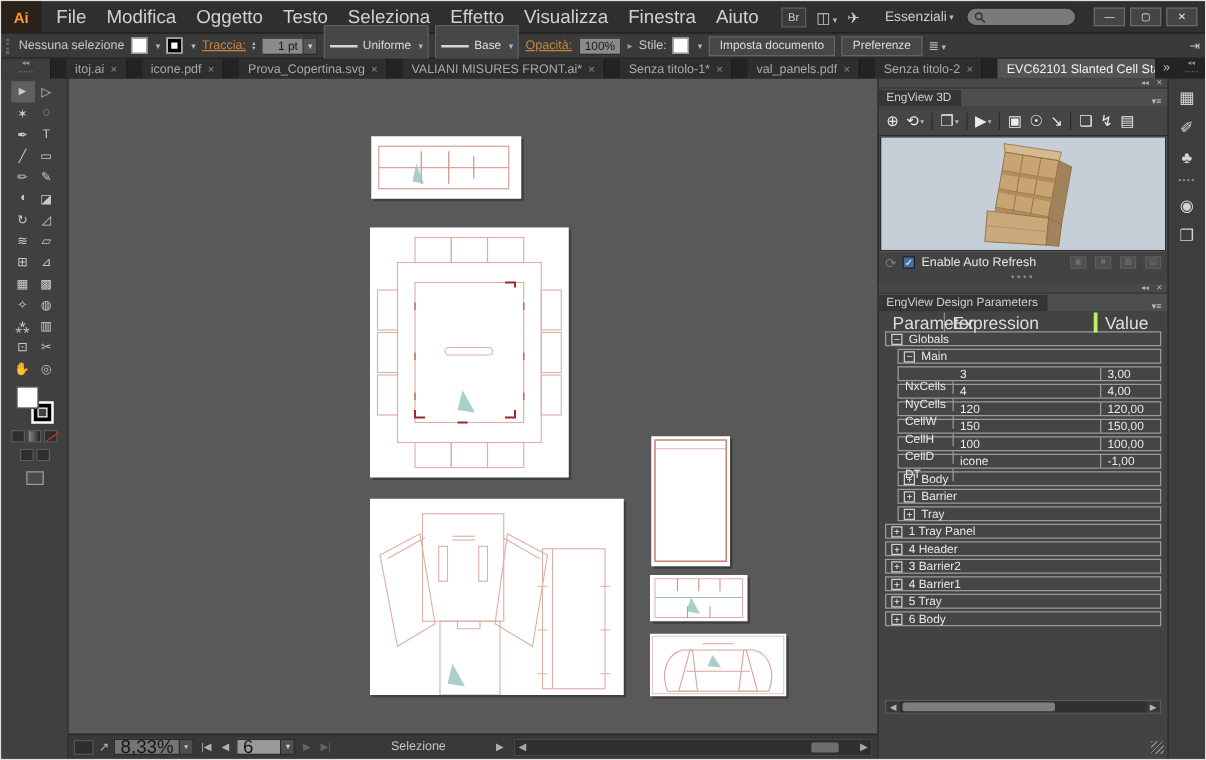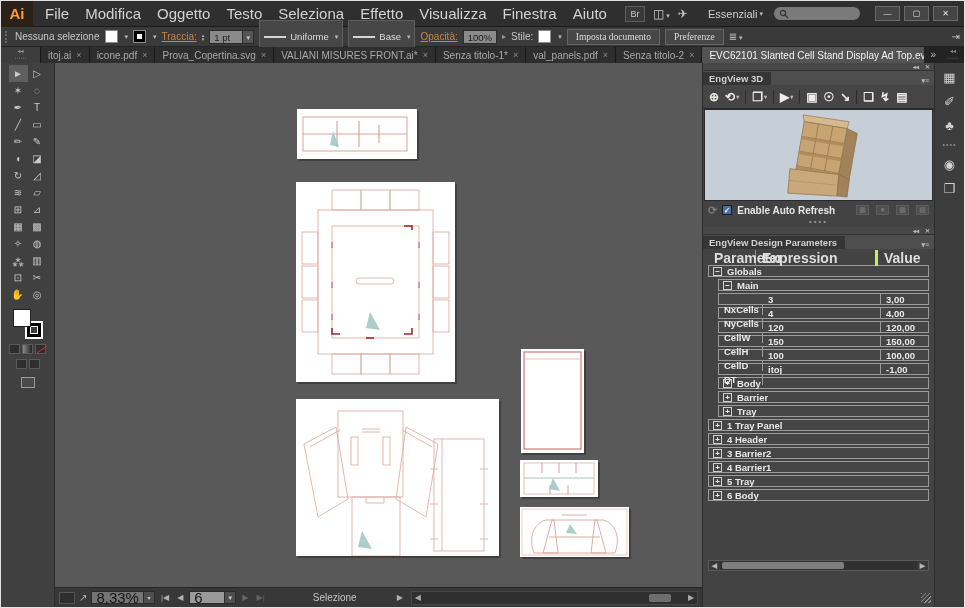--- a/index.html
+++ b/index.html
@@ -7,21 +7,21 @@
   body { font-family:"Liberation Sans", sans-serif; }
   .window { position:relative; width:965px; height:608px; background:#3c3c3c; overflow:hidden;
             border:1px solid #e2e2e2; }
   .flex { flex:1; }
   .caret { font-size:7px; color:#b9b9b9; margin-left:2px; }
 
   
   .menubar { position:absolute; left:0; top:0; right:0; height:26px; background:#2f2f2f;
              border-bottom:1px solid #1b1b1b; display:flex; align-items:center; }
   .app-logo { width:32px; height:26px; background:#2a211a; color:#ff9a2e; font-weight:bold;
-              font-size:15px; display:flex; align-items:center; justify-content:center; }
+              font-size:12px; display:flex; align-items:center; justify-content:center; }
   .menu-items { display:flex; height:100%; align-items:center; margin-left:4px; }
   .menu-item { color:#d2d2d2; font-size:15px; padding:0 8px; height:100%; display:flex; align-items:center; cursor:default;text-align:center; }
   .menu-item:first-letter { text-decoration:underline; }
   .mb-group { display:flex; align-items:center; margin-left:10px; gap:8px;justify-content:center; }
   .br-btn { width:20px; height:16px; background:#3a3a3a; border:1px solid #5d5d5d; color:#c9c9c9;
             font-size:9px; font-family:inherit; }
   .mb-ic { color:#c9c9c9; font-size:12px; }
   .ws-label { color:#cfcfcf; font-size:11px; }
   .searchbox { width:88px; height:15px; background:#7a7a7a; border-radius:8px; border:1px solid #2a2a2a;
                display:flex; align-items:center; padding-left:5px; }
@@ -32,38 +32,38 @@
   
   .controlbar { position:absolute; left:0; top:26px; right:0; height:20px; background:#3a3a3a;
                 border-bottom:1px solid #232323; display:flex; align-items:center; gap:5px; padding:0 4px; }
   .grip-dots { width:3px; height:12px; border-left:2px dotted #666; margin-right:2px; }
   .cb-label { color:#c8c8c8; font-size:10px; white-space:nowrap; }
   .cb-label.orange { color:#c9863f; text-decoration:underline; }
   .swatch { width:13px; height:13px; background:#fff; border:1px solid #8a8a8a; display:inline-block; }
   .swatch.stroke { background:#fff; box-shadow:inset 0 0 0 3px #000, inset 0 0 0 4px #fff; }
   .stepper { display:inline-flex; flex-direction:column; font-size:5px; color:#bbb; line-height:4px; }
   .input-box { background:#8a8a8a; color:#1d1d1d; font-size:9.5px; padding:1px 4px; min-width:34px;
-               height:14px; line-height:12px; border:1px solid #2b2b2b; }
+               height:14px; line-height:12px; border:1px solid #2b2b2b;text-align:right; }
   .dd-btn { background:#555; color:#ccc; font-size:7px; height:14px; width:11px; text-align:center;
             line-height:14px; border:1px solid #2b2b2b; border-left:none; margin-left:-5px; }
   .line-dd { display:inline-flex; align-items:center; gap:4px; background:#474747; border:1px solid #5e5e5e;
              height:15px; padding:16px 4px; color:#ddd; font-size:9.5px; }
   .linepv { width:22px; height:2px; background:#d5d5d5; display:inline-block; }
   .cb-btn { background:#474747; border:1px solid #646464; color:#ddd; font-size:9.5px; height:16px;
-            padding:0 8px; font-family:Liberation Serif, serif; }
+            padding:0 8px; font-family:Liberation Sans, sans-serif; }
   .cb-icon { color:#c5c5c5; font-size:10px; }
   .mini { color:#999; font-size:8px; }
 
   
   .tabbar { position:absolute; left:0; top:46px; right:0; height:16px; background:#232323; display:flex; }
   .tools-header { width:40px; background:#3d3d3d; border-right:1px solid #191919; color:#9a9a9a;
                   font-size:6px; text-align:center; line-height:7px; padding-top:1px; }
   .doc-tabs { display:flex; overflow:hidden; flex:1; }
   .tab { display:flex; align-items:center; gap:5px; padding:0 7px; font-size:10px; color:#a9a9a9;
-         background:#2e2e2e; border-right:1px solid #1a1a1a; white-space:nowrap; }
+         background:#2e2e2e; border-right:1px solid #1a1a1a; white-space:nowrap;margin-left:12px; }
   .tab.active { background:#545454; color:#f2f2f2; }
   .tab-close { color:#8f8f8f; font-size:9px; }
   .tab-overflow { color:#bbb; font-size:10px; padding:0 6px; line-height:16px; background:#232323; }
   .dock-header-mini { width:22px; color:#8a8a8a; font-size:6px; text-align:center; line-height:7px; padding-top:1px; }
 
   
   .leftdock { position:absolute; left:0; top:62px; bottom:0; width:54px; background:#404040;
               border-right:1px solid #2c2c2c; }
   .tool-grid { width:38px; margin:2px auto 0; display:grid; grid-template-columns:19px 19px; }
   .tool-cell { height:17px; display:flex; align-items:center; justify-content:center; color:#c9c9c9; font-size:10px; }
@@ -79,21 +79,21 @@
   .mode-btn.grad { background:linear-gradient(90deg,#888,#222); }
   .screen-mode { width:14px; height:11px; border:1px solid #9a9a9a; margin:8px auto 0; background:#4a4a4a; }
 
   
   .canvas { position:absolute; left:54px; top:62px; right:262px; bottom:20px; background:#595959; overflow:hidden; }
   .artboard { position:absolute; background:#fff; box-shadow:2px 2px 0 rgba(0,0,0,.28); }
   .artboard svg { display:block; width:100%; height:100%; }
 
   
   .rightcol { position:absolute; right:30px; top:62px; bottom:0; width:232px; background:#434343;
-              border-left:1px solid #2a2a2a; display:flex; flex-direction:column;font-weight:bold; }
+              border-left:1px solid #2a2a2a; display:flex; flex-direction:column; }
   .pgroup-head { height:8px; background:#484848; display:flex; justify-content:flex-end; align-items:center;
                  gap:6px; padding-right:4px; color:#b5b5b5; font-size:6px; line-height:6px; border-bottom:1px solid #333; }
   .ptabbar { height:14px; background:#4e4e4e; display:flex; align-items:flex-end; }
   .ptab { background:#353535; color:#d0d0d0; font-size:9.5px; padding:1px 8px 1px 6px; height:13px; line-height:11px; }
   .pmenu { margin-left:auto; color:#bdbdbd; font-size:7px; padding-right:5px; }
   .ev3d-toolbar { height:24px; background:#454545; display:flex; align-items:center; gap:6px; padding:0 6px;
                   border-bottom:1px solid #2a2a2a; }
   .ev3d-ic { color:#ececec; font-size:12px; display:inline-flex; align-items:center; }
   .ev3d-ic .caret { font-size:6px; margin-left:1px; }
   .ev3d-sep { width:1px; height:14px; background:#2c2c2c; }
@@ -543,21 +543,21 @@
               <span class="pcell pc-expr">150</span>
               <span class="pcell pc-val">150,00</span>
             </div>
             <div class="prow param">
               <span class="pcell pc-name">CellD</span>
               <span class="pcell pc-expr">100</span>
               <span class="pcell pc-val">100,00</span>
             </div>
             <div class="prow param">
               <span class="pcell pc-name">DT</span>
-              <span class="pcell pc-expr">itoj</span>
+              <span class="pcell pc-expr">icone</span>
               <span class="pcell pc-val">-1,00</span>
             </div>
             <div class="prow group lvl1">
               <span class="expbox">+</span>
               <span class="glabel">Body</span>
             </div>
             <div class="prow group lvl1">
               <span class="expbox">+</span>
               <span class="glabel">Barrier</span>
             </div>

